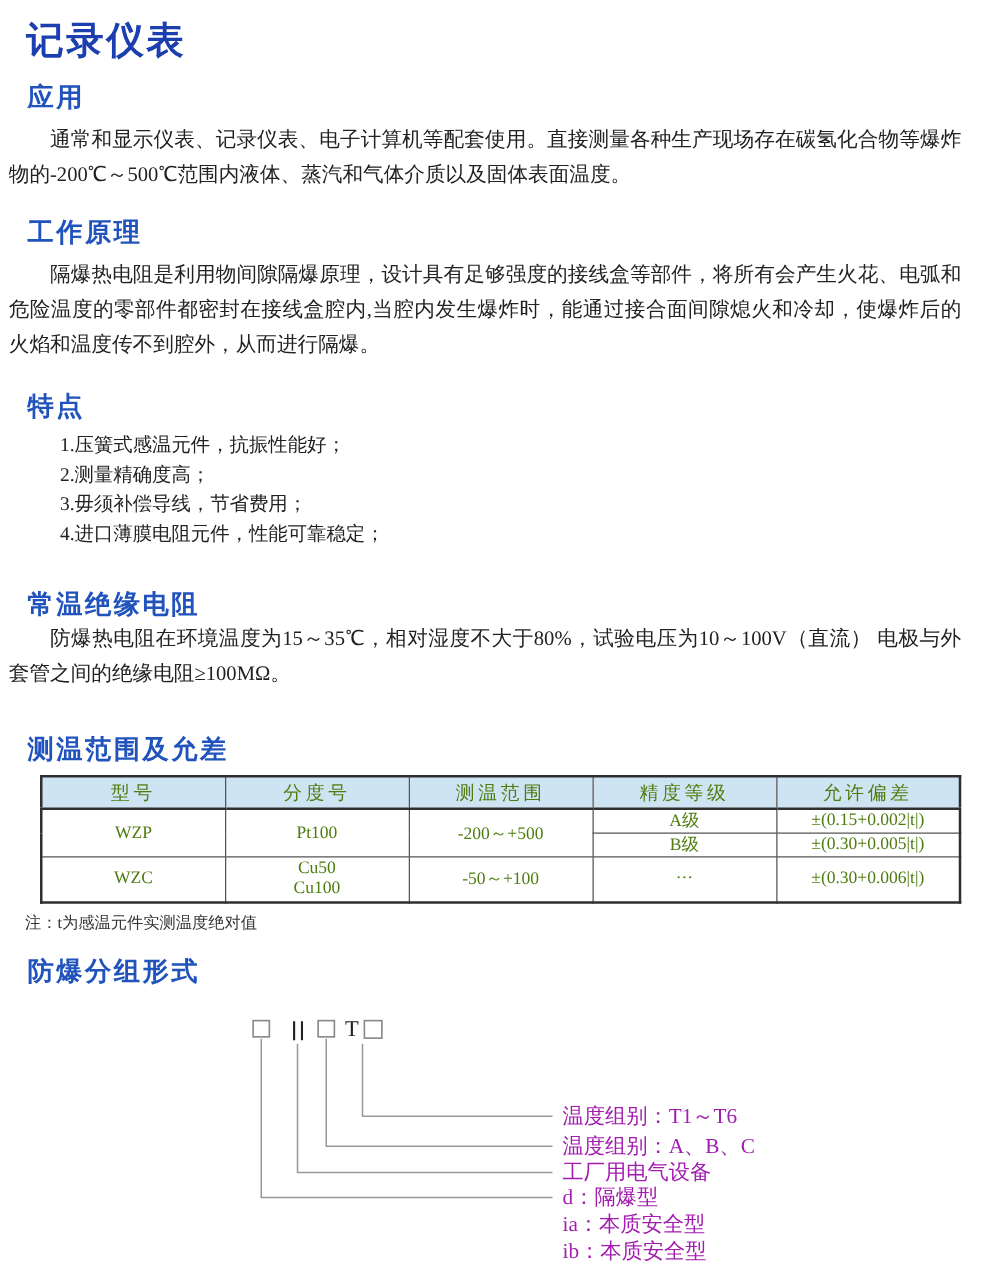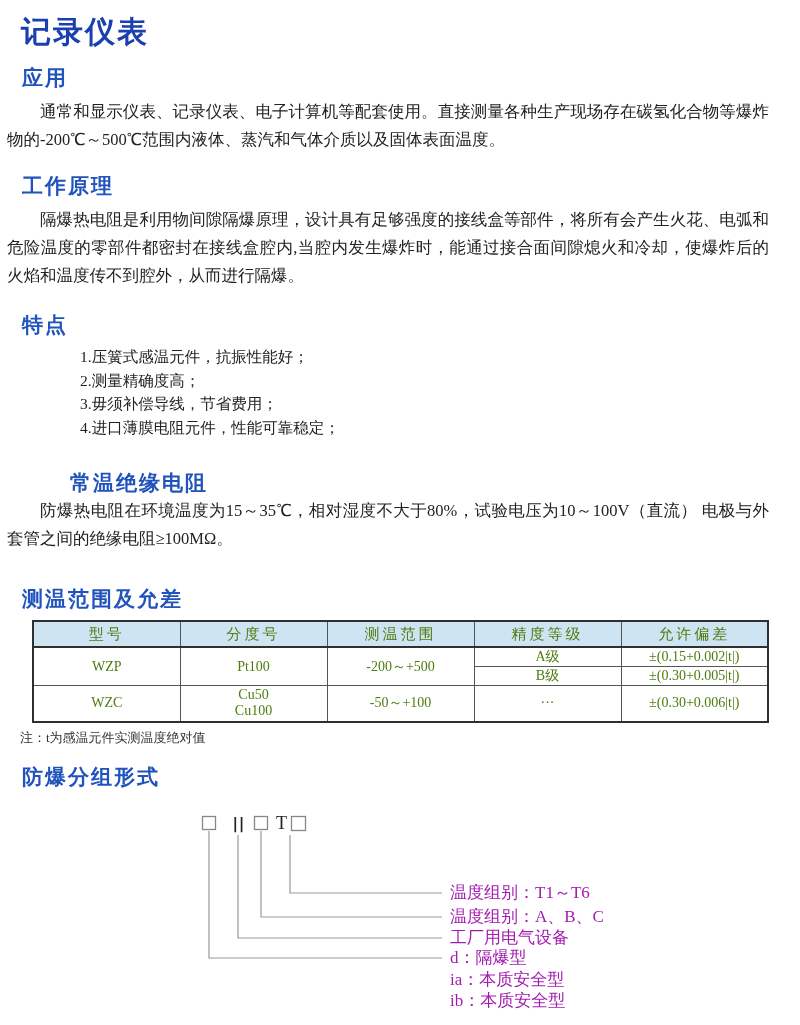--- a/index.html
+++ b/index.html
@@ -41,21 +41,21 @@
   .para {
     position: absolute;
     left: 7px;
     width: 762px;
     font-size: 16.5px;
     line-height: 28px;
     text-align: justify;
     text-indent: 2em;
     color: var(--body-ink);
   }
-  .feature-list { position: absolute; left: 48px; top: 345px; margin-left: 32px; }
+  .feature-list { position: absolute; left: 48px; top: 345px; }
   .feature-item { font-size: 15.5px; line-height: 23.5px; color: var(--body-ink); }
 
   .spec-table {
     position: absolute;
     left: 32px; top: 620px;
     width: 737px;
     border-collapse: collapse;
     border: 2px solid #2f2f2f;
     table-layout: fixed;
     font-size: 14px;
@@ -117,21 +117,21 @@
   <div class="para" style="top:206px;">隔爆热电阻是利用物间隙隔爆原理，设计具有足够强度的接线盒等部件，将所有会产生火花、电弧和危险温度的零部件都密封在接线盒腔内,当腔内发生爆炸时，能通过接合面间隙熄火和冷却，使爆炸后的火焰和温度传不到腔外，从而进行隔爆。</div>
 
   <div class="sec-head" style="top:311px;">特点</div>
   <div class="feature-list">
     <div class="feature-item">1.压簧式感温元件，抗振性能好；</div>
     <div class="feature-item">2.测量精确度高；</div>
     <div class="feature-item">3.毋须补偿导线，节省费用；</div>
     <div class="feature-item">4.进口薄膜电阻元件，性能可靠稳定；</div>
   </div>
 
-  <div class="sec-head" style="top:469px;margin-left:48px;">常温绝缘电阻</div>
+  <div class="sec-head" style="top:469px;">常温绝缘电阻</div>
   <div class="para" style="top:497px;">防爆热电阻在环境温度为15～35℃，相对湿度不大于80%，试验电压为10～100V（直流） 电极与外套管之间的绝缘电阻≥100MΩ。</div>
 
   <div class="sec-head" style="top:585px;">测温范围及允差</div>
 
   <table class="spec-table">
     <colgroup>
       <col style="width:20%">
         <col style="width:20%">
         <col style="width:20%">
         <col style="width:20%">

